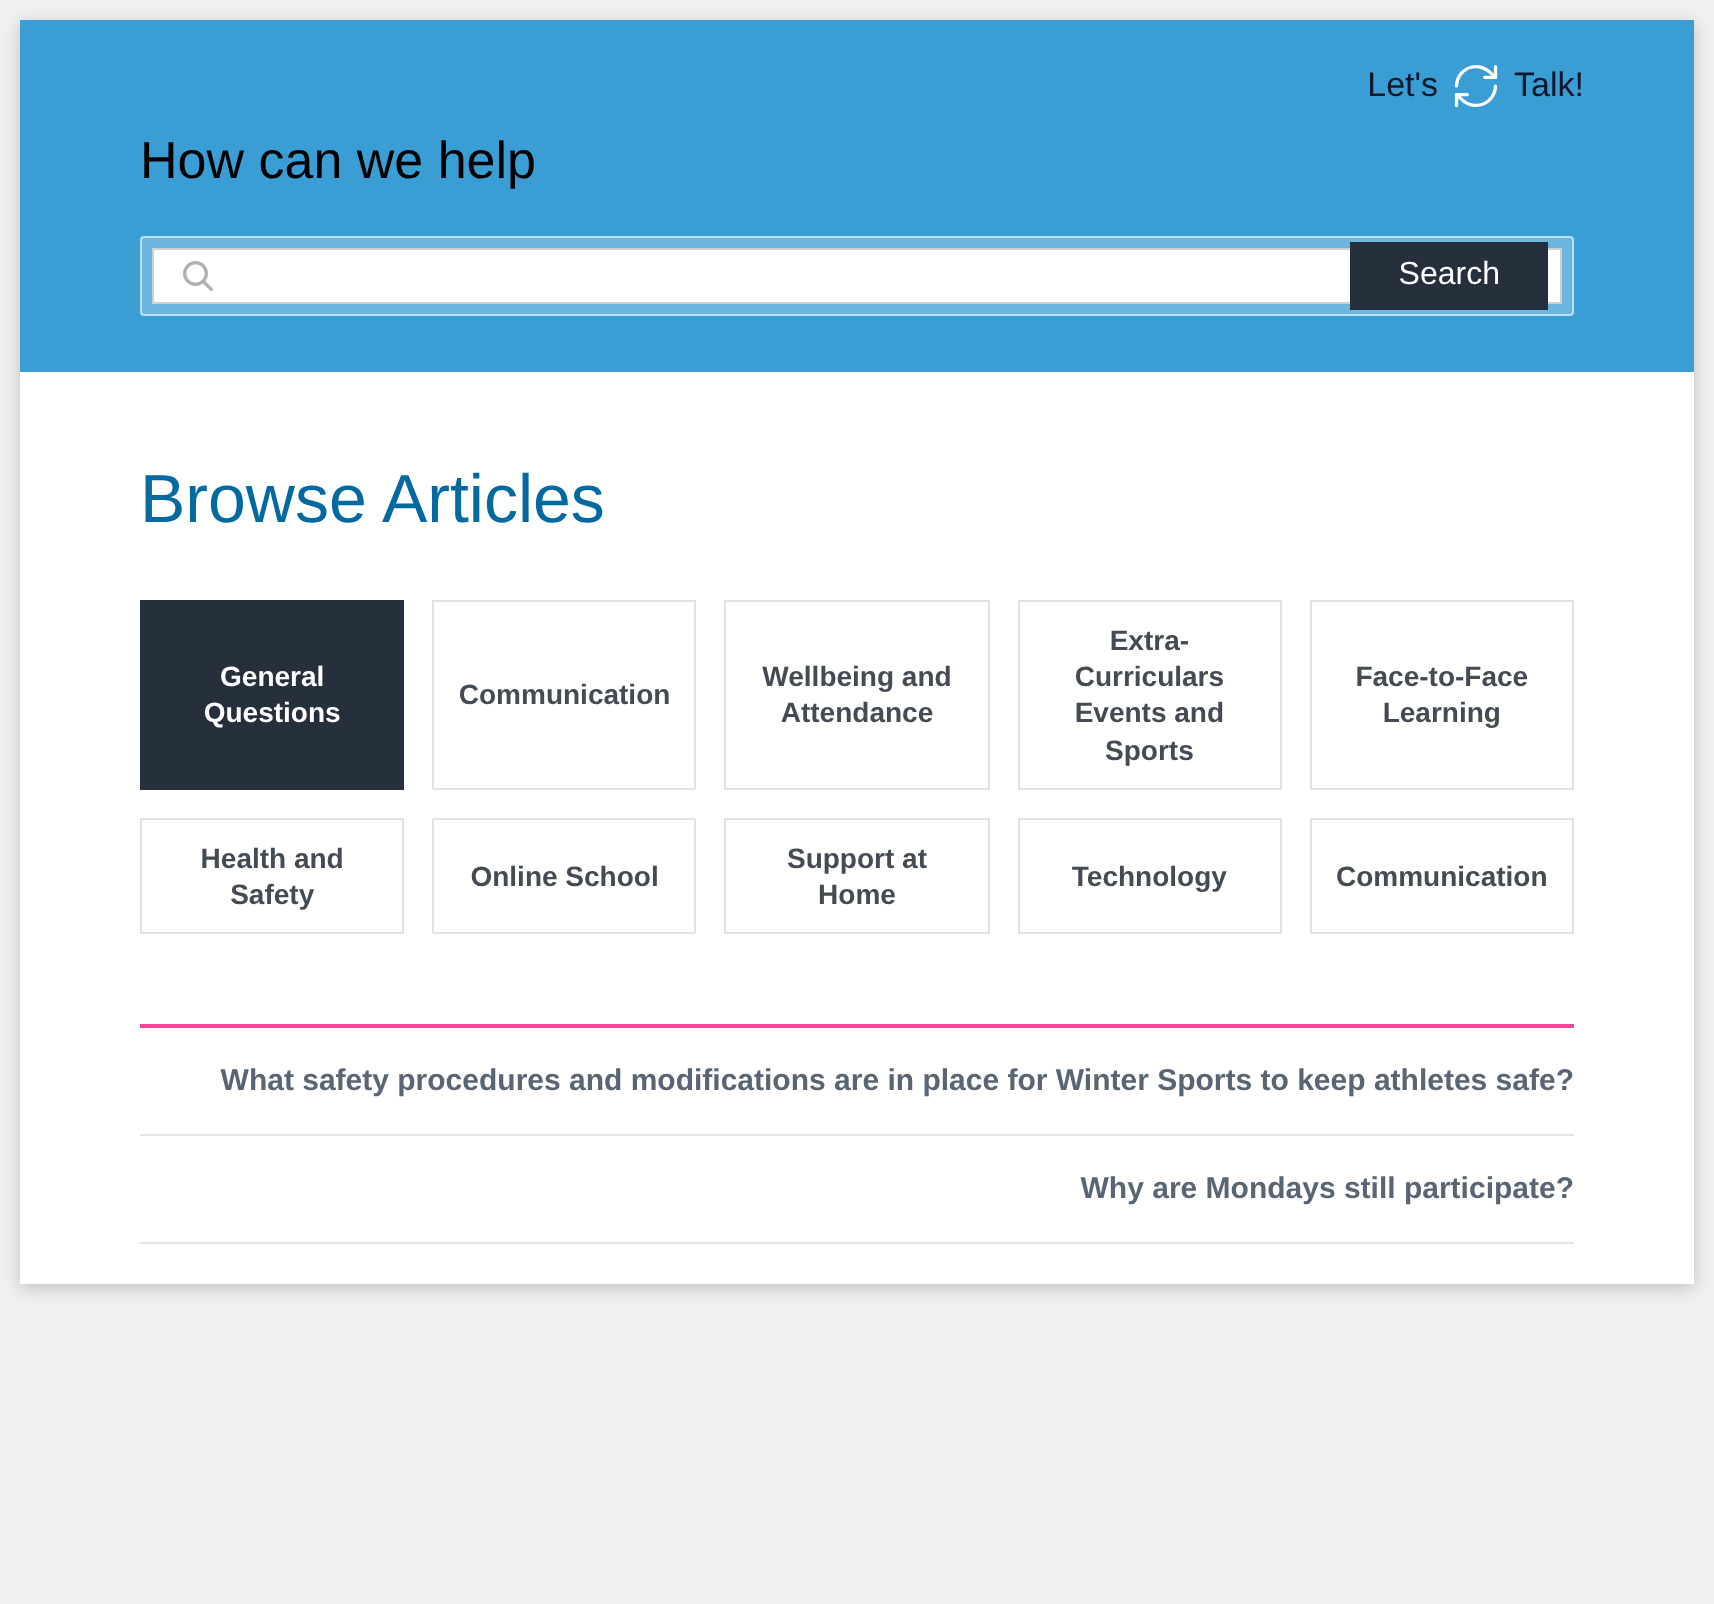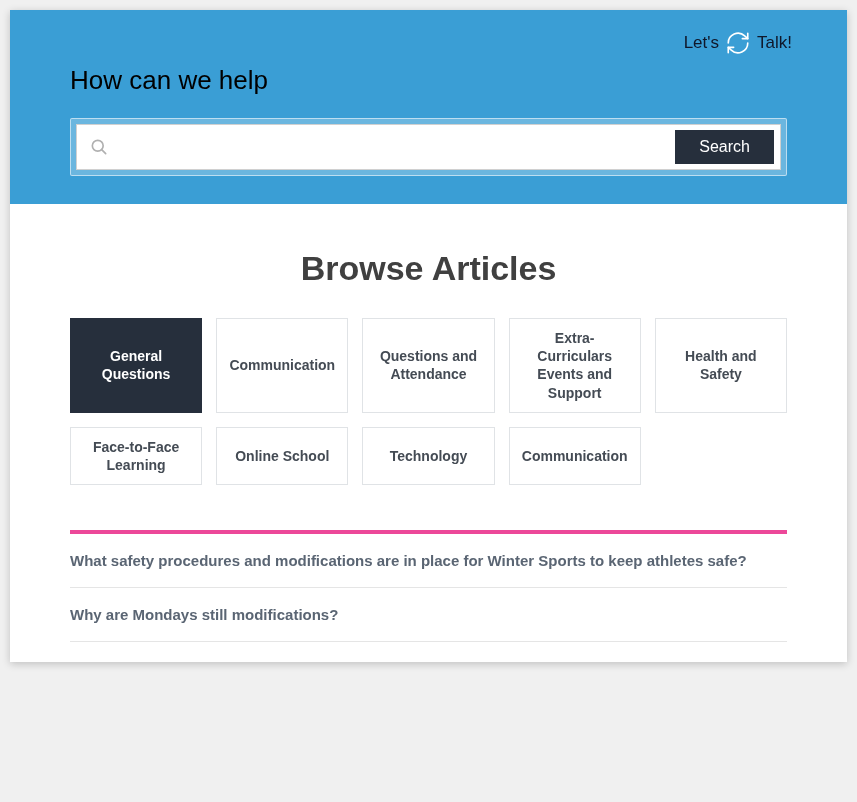--- a/index.html
+++ b/index.html
@@ -52,21 +52,21 @@
     .search-wrapper {
       background: rgba(255,255,255,0.25);
       border: 1px solid rgba(255,255,255,0.55);
       padding: 5px;
       border-radius: 2px;
     }
     .search-bar {
       background: #ffffff;
       display: flex;
       align-items: center;
-      height: 46px;
+      height: 28px;
       padding: 0 6px 0 12px;
       border: 1px solid #d0d0d0;
     }
     .search-icon {
       color: #b8b8b8;
       display: flex;
       align-items: center;
       margin-right: 10px;
     }
     .search-input {
@@ -85,24 +85,23 @@
       padding: 0 24px;
       font-size: 16px;
       cursor: pointer;
     }
     
     .content {
       padding: 45px 60px 20px 60px;
     }
     .browse-title {
       font-size: 34px;
-      color: #404040;
-      font-weight: 700;
+      color: #0369a1;
+      font-weight: 400;
       margin-bottom: 30px;
-      text-align: center;
     }
     .category-grid {
       display: grid;
       grid-template-columns: repeat(5, 1fr);
       gap: 14px;
       margin-bottom: 45px;
     }
     .category-card {
       border: 1px solid #e0e3e6;
       background: #ffffff;
@@ -117,21 +116,22 @@
       padding: 10px 12px;
       cursor: pointer;
       line-height: 1.3;
     }
     .category-card.active {
       background: #262f3c;
       color: #ffffff;
       border-color: #262f3c;
     }
     .article-list {
-      border-top: 4px solid #ec4899;
+      border-top: 2px solid #ec4899;
+      text-align: right;
     }
     .article-item {
       border-bottom: 1px solid #e5e5e5;
       padding: 16px 0;
       font-size: 15px;
       color: #5a6573;
       line-height: 1.4;
       cursor: pointer;
       font-weight: 600;
     }
@@ -175,41 +175,44 @@
     <h2 class="browse-title">Browse Articles</h2>
 
     <div class="category-grid" id="category-grid">
         <div class="category-card active">
           <span>General Questions</span>
         </div>
         <div class="category-card">
           <span>Communication</span>
         </div>
         <div class="category-card">
-          <span>Questions and Attendance</span>
-        </div>
-        <div class="category-card">
-          <span>Extra-Curriculars Events and Support</span>
+          <span>Wellbeing and Attendance</span>
+        </div>
+        <div class="category-card">
+          <span>Extra-Curriculars Events and Sports</span>
+        </div>
+        <div class="category-card">
+          <span>Face-to-Face Learning</span>
         </div>
         <div class="category-card">
           <span>Health and Safety</span>
         </div>
         <div class="category-card">
-          <span>Face-to-Face Learning</span>
-        </div>
-        <div class="category-card">
           <span>Online School</span>
+        </div>
+        <div class="category-card">
+          <span>Support at Home</span>
         </div>
         <div class="category-card">
           <span>Technology</span>
         </div>
         <div class="category-card">
           <span>Communication</span>
         </div>
       </div>
 
     <div class="article-list" id="article-list">
         <div class="article-item">What safety procedures and modifications are in place for Winter Sports to keep athletes safe?</div>
-        <div class="article-item">Why are Mondays still modifications?</div>
+        <div class="article-item">Why are Mondays still participate?</div>
       </div>
   </div>
 
 </div>
 
 </body></html>

